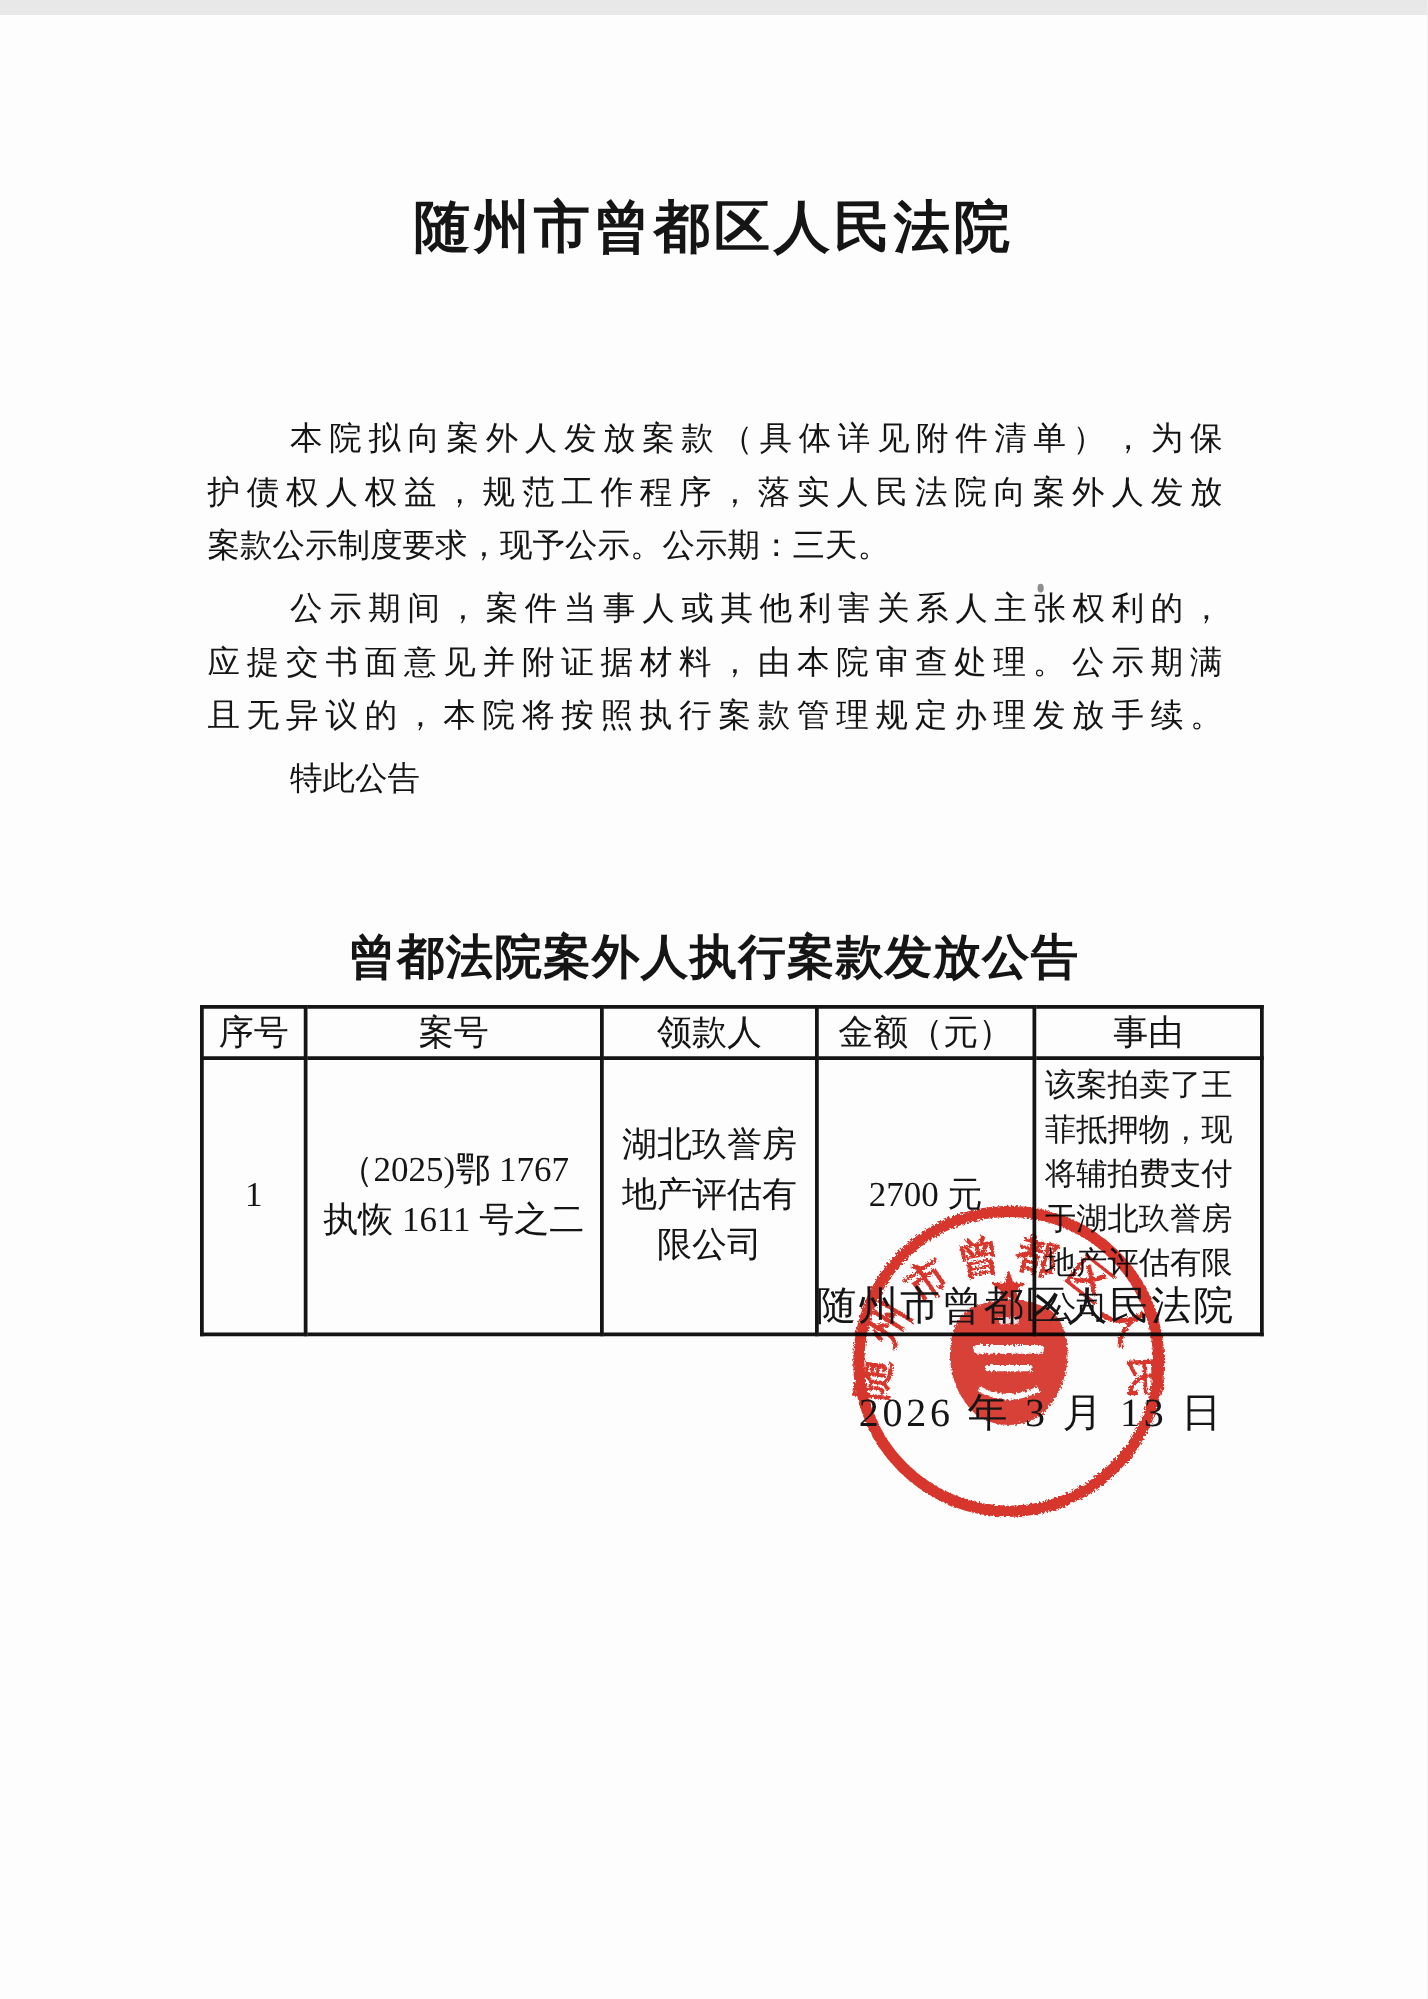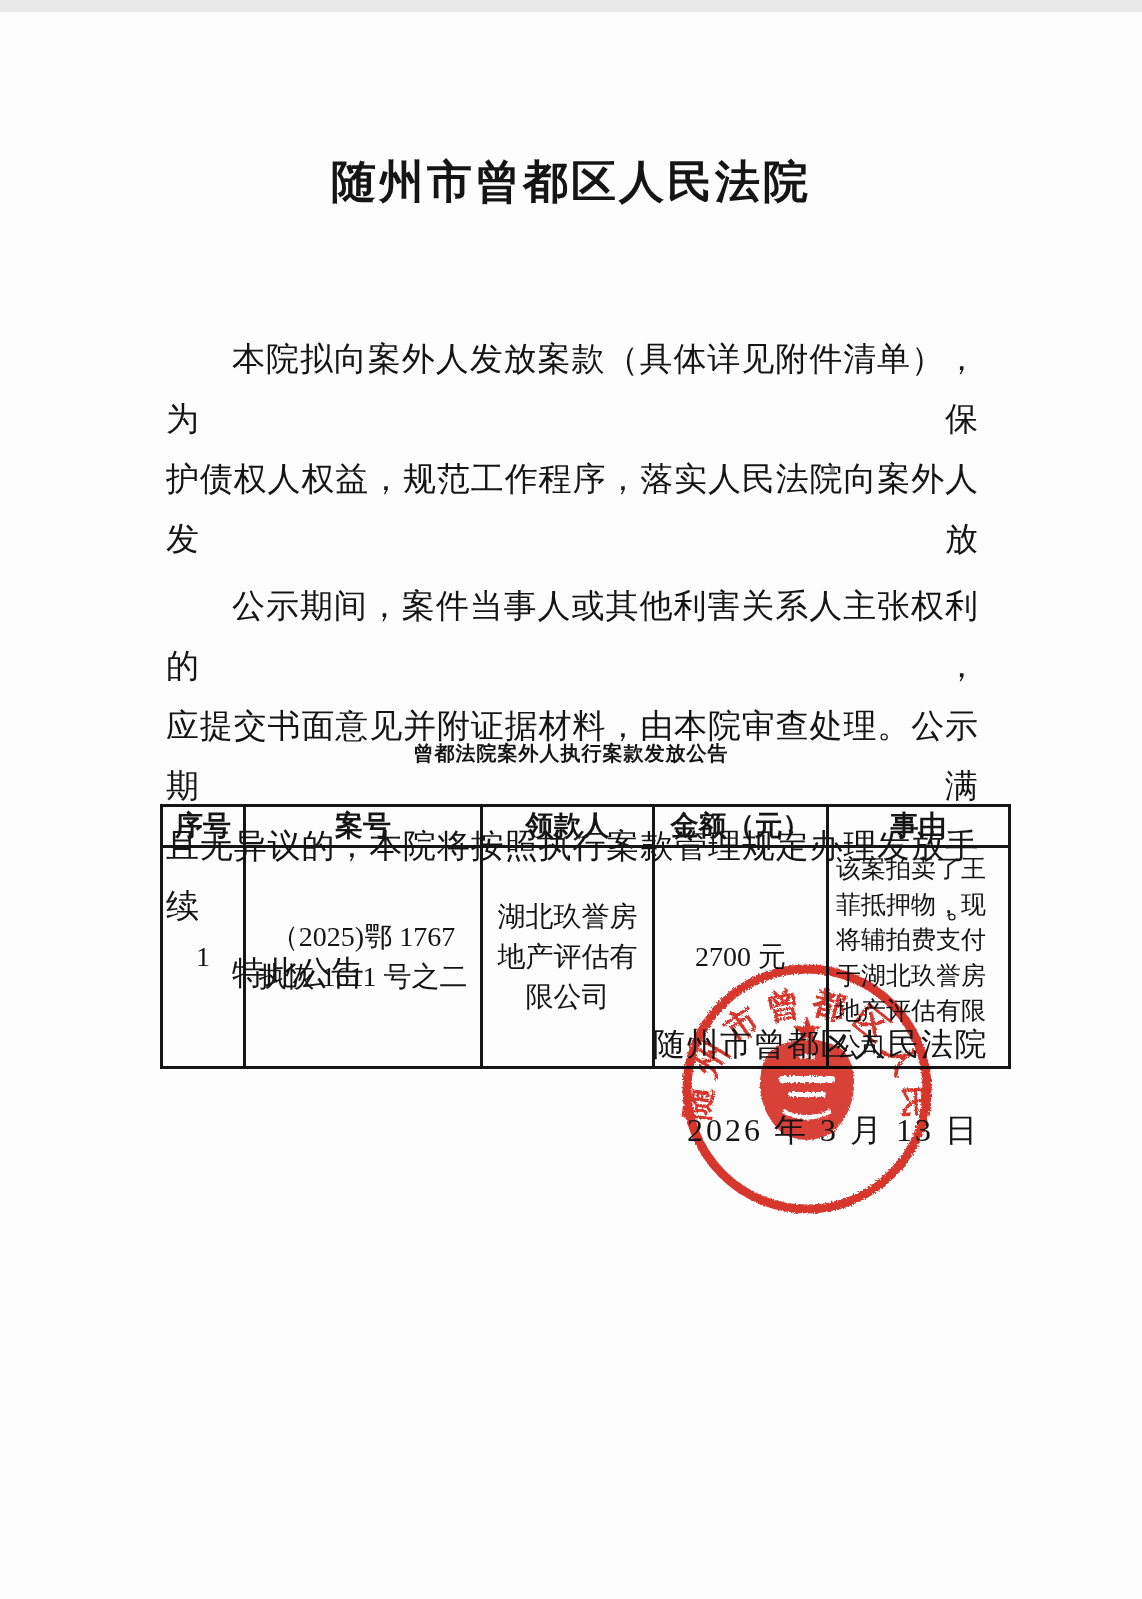--- a/index.html
+++ b/index.html
@@ -12,36 +12,36 @@
     color:#151515;
     overflow:hidden;
   }
 
   
   .doc-title { position:absolute; top:140px; left:0; right:0; text-align:center; font-weight:700; }
   .doc-title .t1 { font-size:45px; letter-spacing:3px; }
   .doc-title .t2 { font-size:43px; margin-top:15px; letter-spacing:2px; }
 
   
-  .body-text { position:absolute; top:317px; left:166px; width:812px; font-size:33px; line-height:60px; }
+  .body-text { position:absolute; top:317px; left:166px; width:812px; font-size:26px; line-height:43px; }
   .para { margin:0; }
   .para + .para { margin-top:7px; }
   .line { white-space:nowrap; }
   .line.indent { text-indent:66px; }
   .line.fill { white-space:normal; text-align:justify; text-align-last:justify; }
 
   
   .table-title { position:absolute; top:728px; left:0; right:0; text-align:center;
-                 font-size:20px; font-weight:700; letter-spacing:1px; }
+                 font-size:38px; font-weight:700; letter-spacing:1px; }
 
   
   .payout-table-wrap { position:absolute; top:792px; left:160px; }
   table.payout { border-collapse:collapse; table-layout:fixed; }
   table.payout th, table.payout td { border:3px solid #151515; }
-  table.payout th { height:34px; font-size:28px; font-weight:700; text-align:center; padding:0; }
+  table.payout th { height:34px; font-size:28px; font-weight:400; text-align:center; padding:0; }
   table.payout td { height:148px; font-size:28px; line-height:40px; text-align:center;
                     vertical-align:middle; padding:2px 8px; }
   table.payout td.reason { text-align:left; font-size:25px; line-height:35.5px;
                            vertical-align:top; padding:3px 2px 2px 7px; }
 
   
   .sig-court { position:absolute; top:1011px; left:653px; font-size:32px; letter-spacing:1.5px; z-index:3; }
   .sig-date  { position:absolute; top:1097px; left:687px; font-size:32px; letter-spacing:3px; z-index:3; }
 
   
@@ -58,20 +58,21 @@
 <div class="page">
 
   <div class="doc-title">
     <div class="t1">随州市曾都区人民法院</div>
   </div>
 
   <div class="body-text">
     <div class="para">
       <div class="line indent fill">本院拟向案外人发放案款（具体详见附件清单），为保</div>
       <div class="line fill">护债权人权益，规范工作程序，落实人民法院向案外人发放</div>
+      <div class="line">案款公示制度要求，现予公示。公示期：三天。</div>
     </div>
     <div class="para">
       <div class="line indent fill">公示期间，案件当事人或其他利害关系人主张权利的，</div>
       <div class="line fill">应提交书面意见并附证据材料，由本院审查处理。公示期满</div>
       <div class="line fill">且无异议的，本院将按照执行案款管理规定办理发放手续。</div>
     </div>
     <div class="para">
       <div class="line indent">特此公告</div>
     </div>
   </div>

